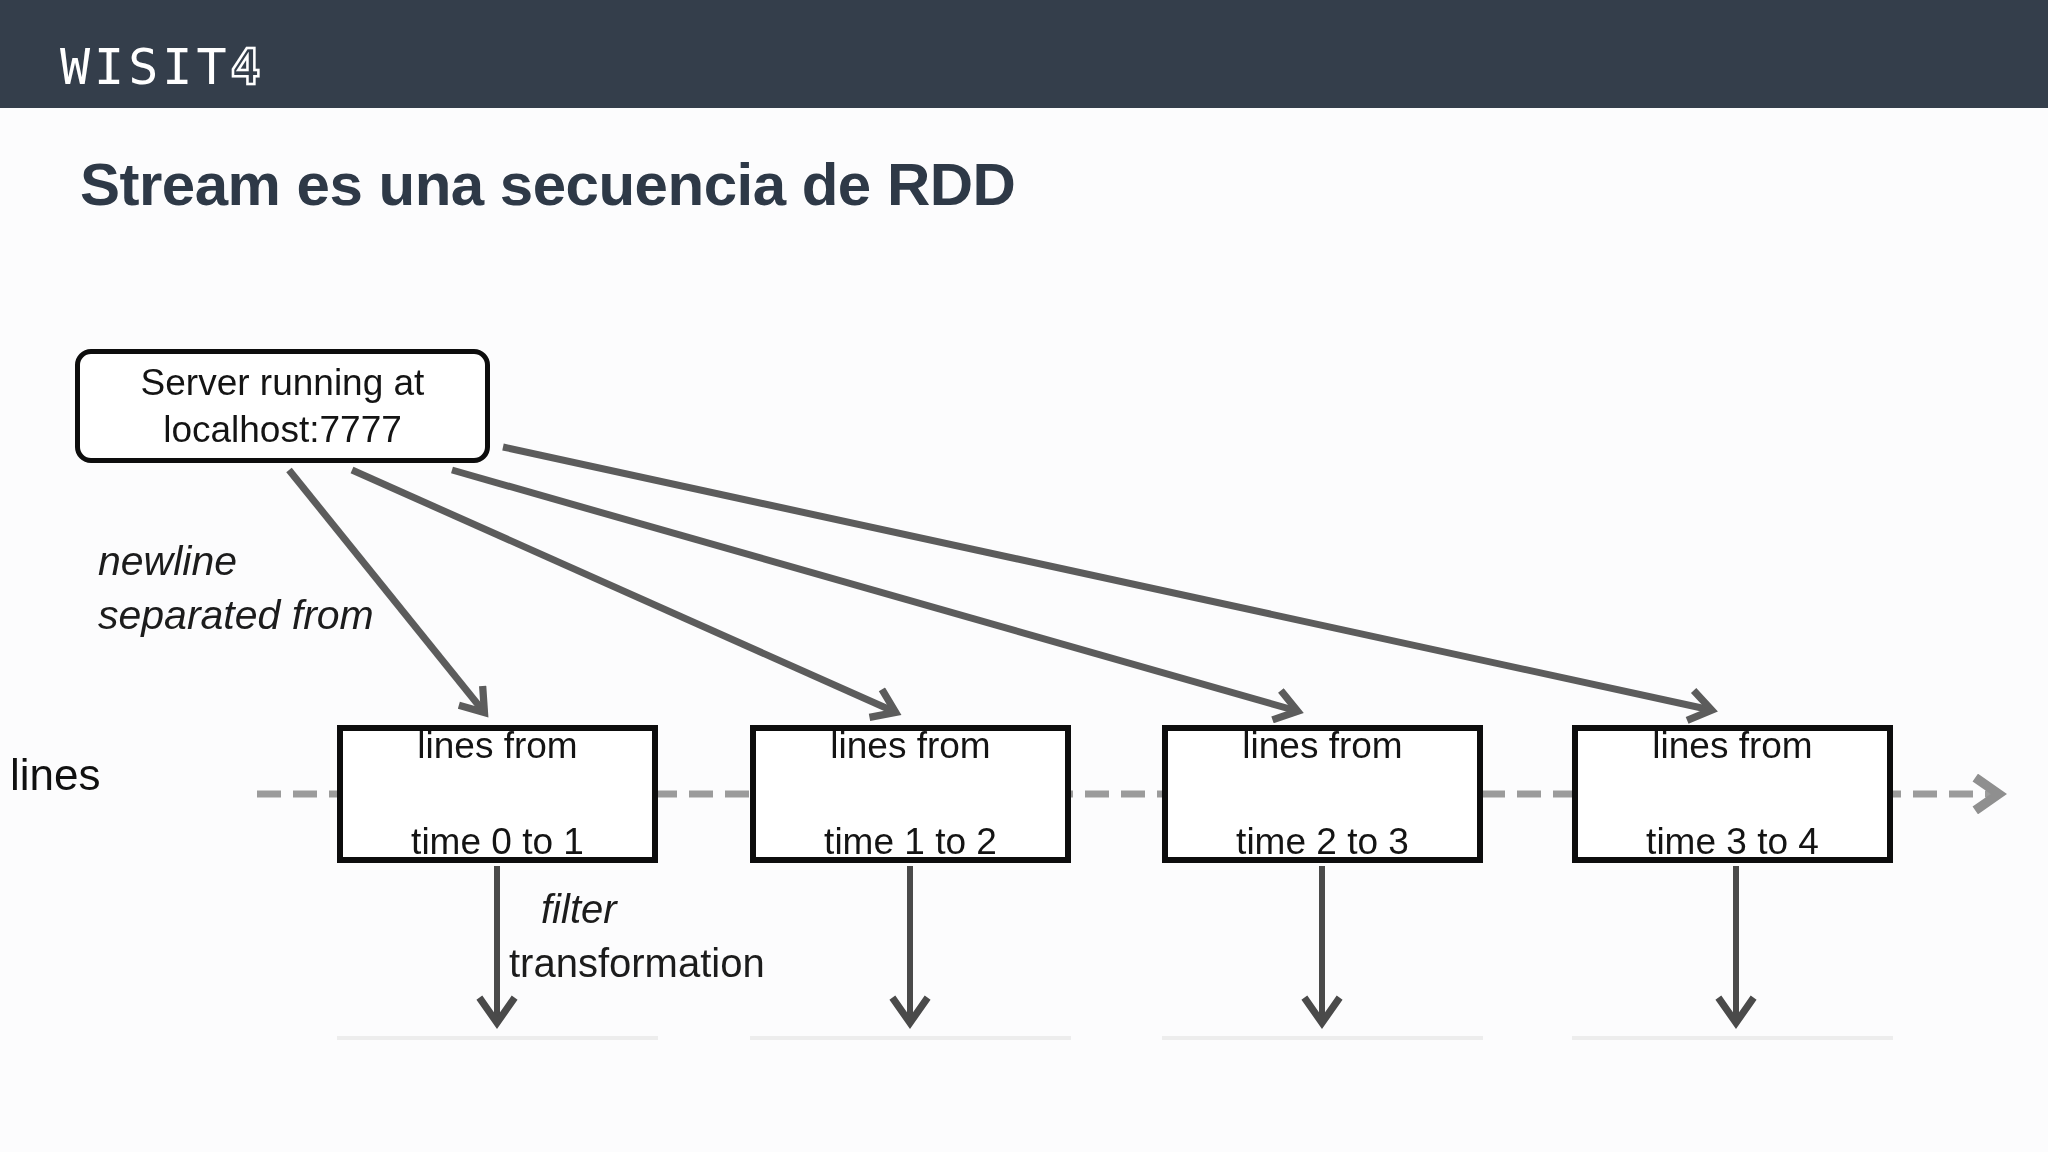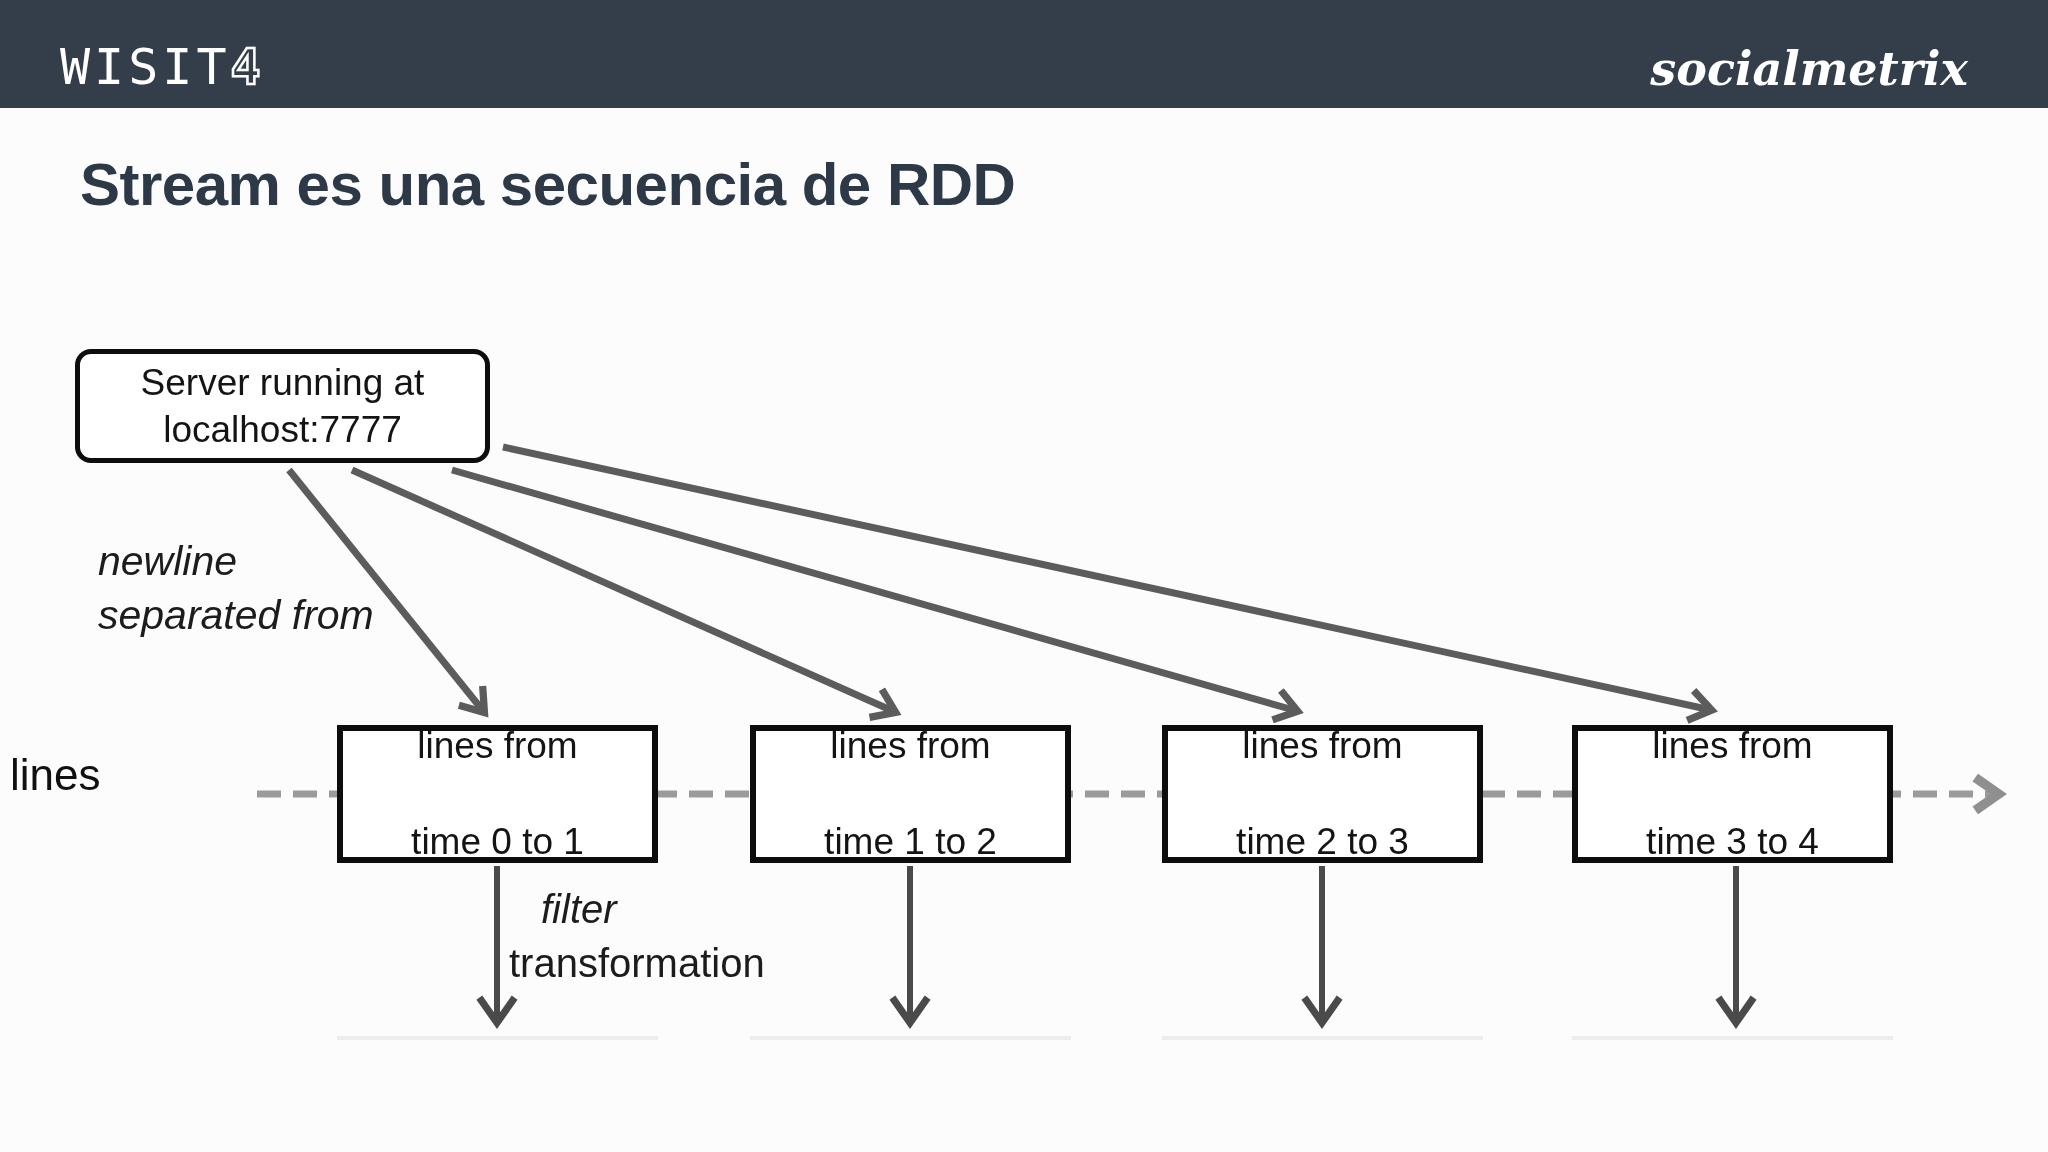--- a/index.html
+++ b/index.html
@@ -74,21 +74,20 @@
 </head>
 <body>
 
 <div class="slide">
 
   <div class="header">
     <div class="logo-left">
       <span class="logo-wisit">WISIT</span>
         <span class="logo-14">4</span>
     </div>
-    <div class="logo-right">socialmetrix</div>
   </div>
 
   <div class="title">Stream es una secuencia de RDD</div>
 
   <svg class="arrow-layer" width="2048" height="1152" viewBox="0 0 2048 1152">
     <defs>
       <marker id="chevDark" viewBox="0 0 10 10" refX="7.6" refY="5" markerWidth="5.2" markerHeight="5.2" orient="auto" markerUnits="strokeWidth">
         <path d="M1.8,0.8 L7.8,5 L1.8,9.2" fill="none" stroke="#5c5c5c" stroke-width="2"></path>
       </marker>
       <marker id="chevMid" viewBox="0 0 10 10" refX="7.6" refY="5" markerWidth="7" markerHeight="7" orient="auto" markerUnits="strokeWidth">

